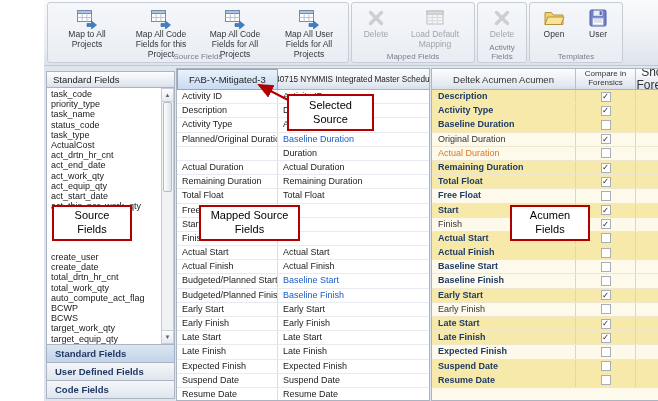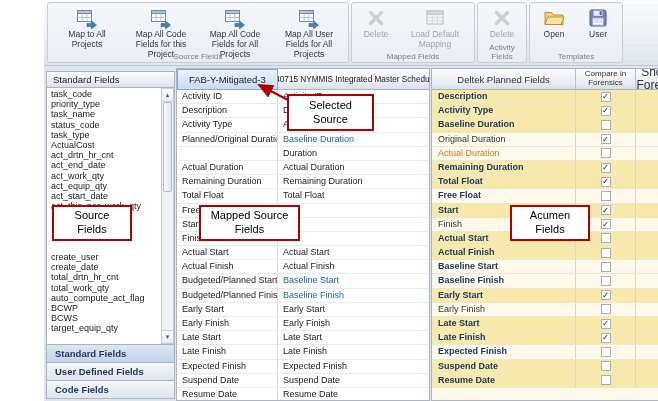--- a/index.html
+++ b/index.html
@@ -215,20 +215,21 @@
           <div class="src-item"></div>
           <div class="src-item"></div>
           <div class="src-item"></div>
           <div class="src-item">create_user</div>
           <div class="src-item">create_date</div>
           <div class="src-item">total_drtn_hr_cnt</div>
           <div class="src-item">total_work_qty</div>
           <div class="src-item">auto_compute_act_flag</div>
           <div class="src-item">BCWP</div>
           <div class="src-item">BCWS</div>
+          <div class="src-item">target_work_qty</div>
           <div class="src-item">target_equip_qty</div>
         </div>
       <div class="sb list-sb">
         <div class="sb-btn">▲</div>
         <div class="sb-thumb" style="top:13px;height:88px;"></div>
         <div class="sb-btn bottom">▼</div>
       </div>
     </div>
     <div class="fld-tabs" id="source-tabs">
         <div class="fld-tab active">Standard Fields</div>
@@ -329,21 +330,21 @@
         </div>
         <div class="map-row">
           <div class="map-c1">Resume Date</div>
           <div class="map-c2">Resume Date</div>
         </div>
       </div>
   </div>
 
   <div class="acumen">
     <div class="ac-head">
-      <div class="ac-h name">Deltek Planned Fields</div>
+      <div class="ac-h name">Deltek Acumen Acumen</div>
       <div class="ac-h cmp">Compare in Forensics</div>
       <div class="ac-h show">Show in Forensics</div>
     </div>
     <div id="acumen-rows">
         <div class="ac-row hl">
           <div class="ac-name bold">Description</div>
           <div class="ac-cell cmp">
             <div class="cb checked">✓</div>
           </div>
           <div class="ac-cell show">

